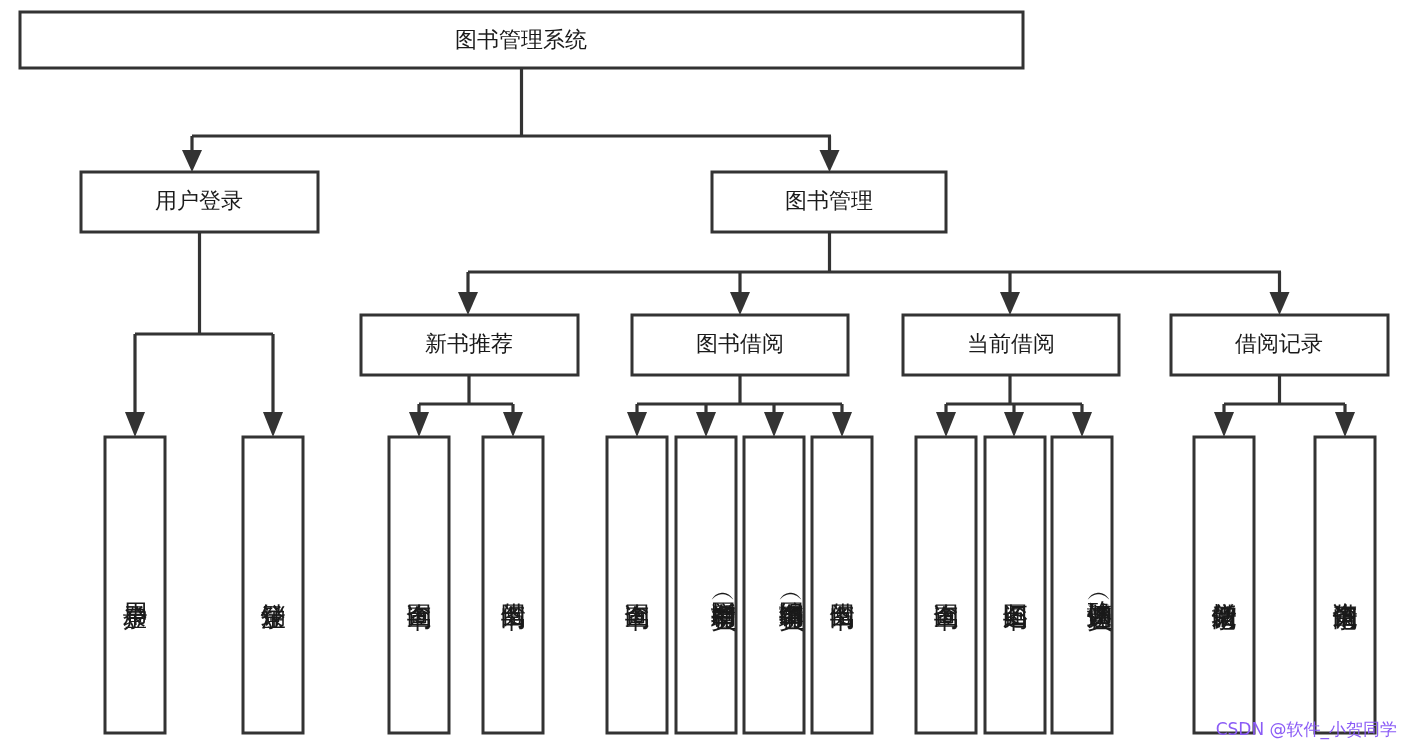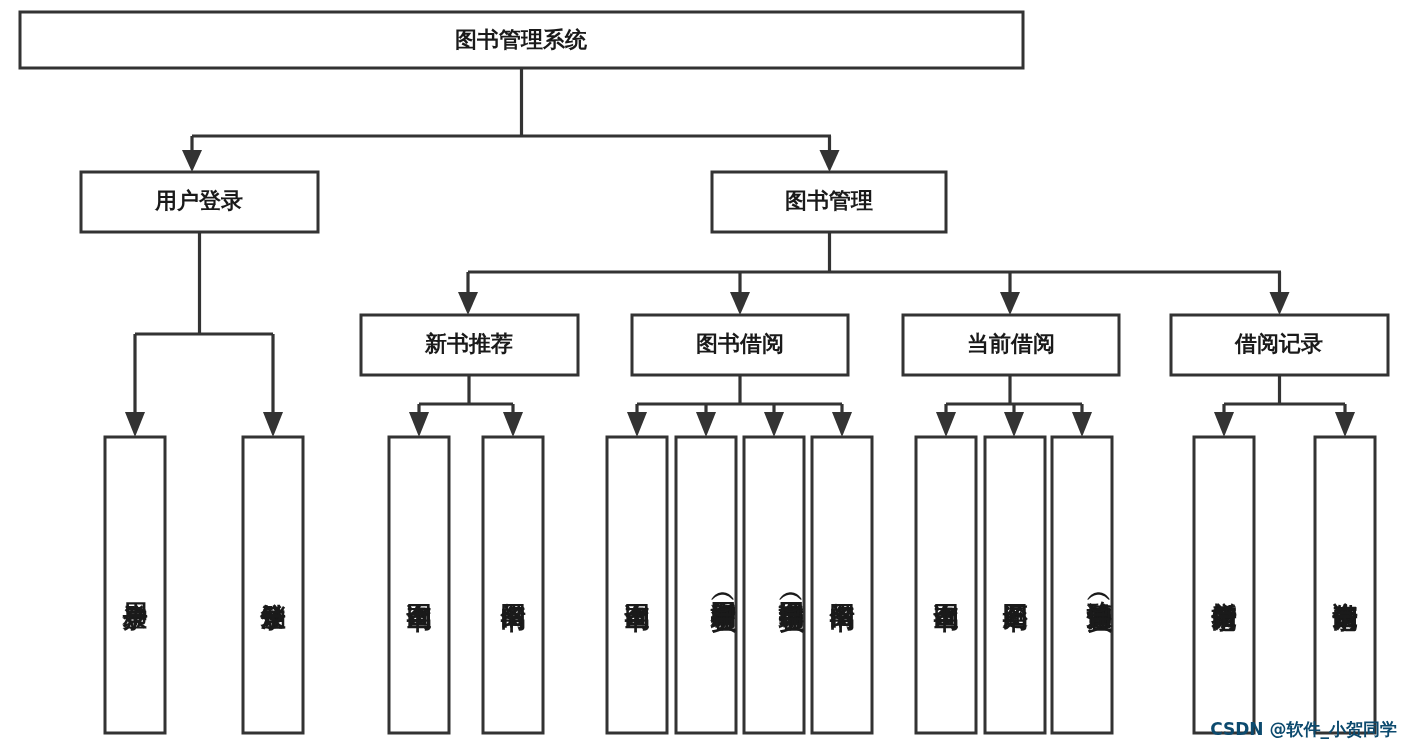--- a/index.html
+++ b/index.html
@@ -11,21 +11,20 @@
     width: 1405px;
     height: 747px;
     font-family: "DejaVu Sans", "Liberation Sans", sans-serif;
     overflow: hidden;
   }
   #diagram-root {
     position: relative;
     width: 1405px;
     height: 747px;
     background: #ffffff;
-    font-weight: bold;
   }
   svg#tree-svg {
     position: absolute;
     left: 0;
     top: 0;
     width: 1405px;
     height: 747px;
     display: block;
   }
   .node-box {
@@ -65,21 +64,21 @@
     white-space: pre-wrap;
     text-align: center;
     pointer-events: none;
   }
   .watermark {
     position: absolute;
     right: 8px;
     bottom: 6px;
     font-family: "DejaVu Sans", "Liberation Sans", sans-serif;
     font-size: 17px;
-    color: #0c4a6e;
+    color: #8b5cf6;
     white-space: nowrap;
   }
 </style>
 </head>
 <body>
 
 <div id="diagram-root">
 
   <svg id="tree-svg" viewBox="0 0 1405 747">
 

